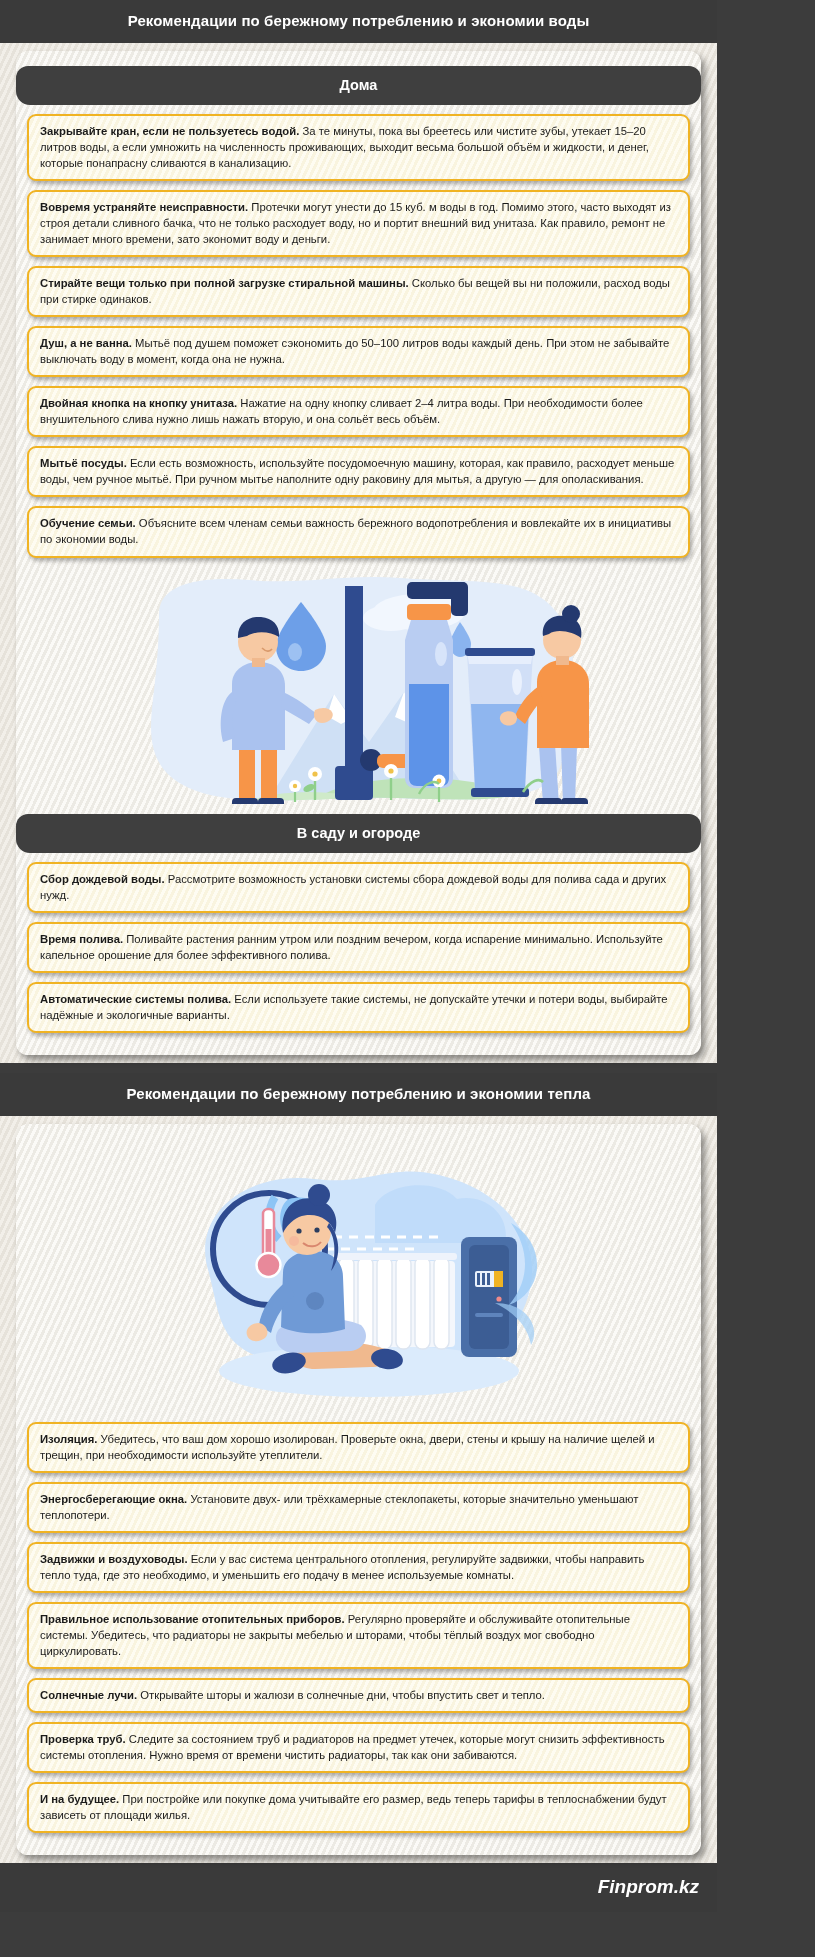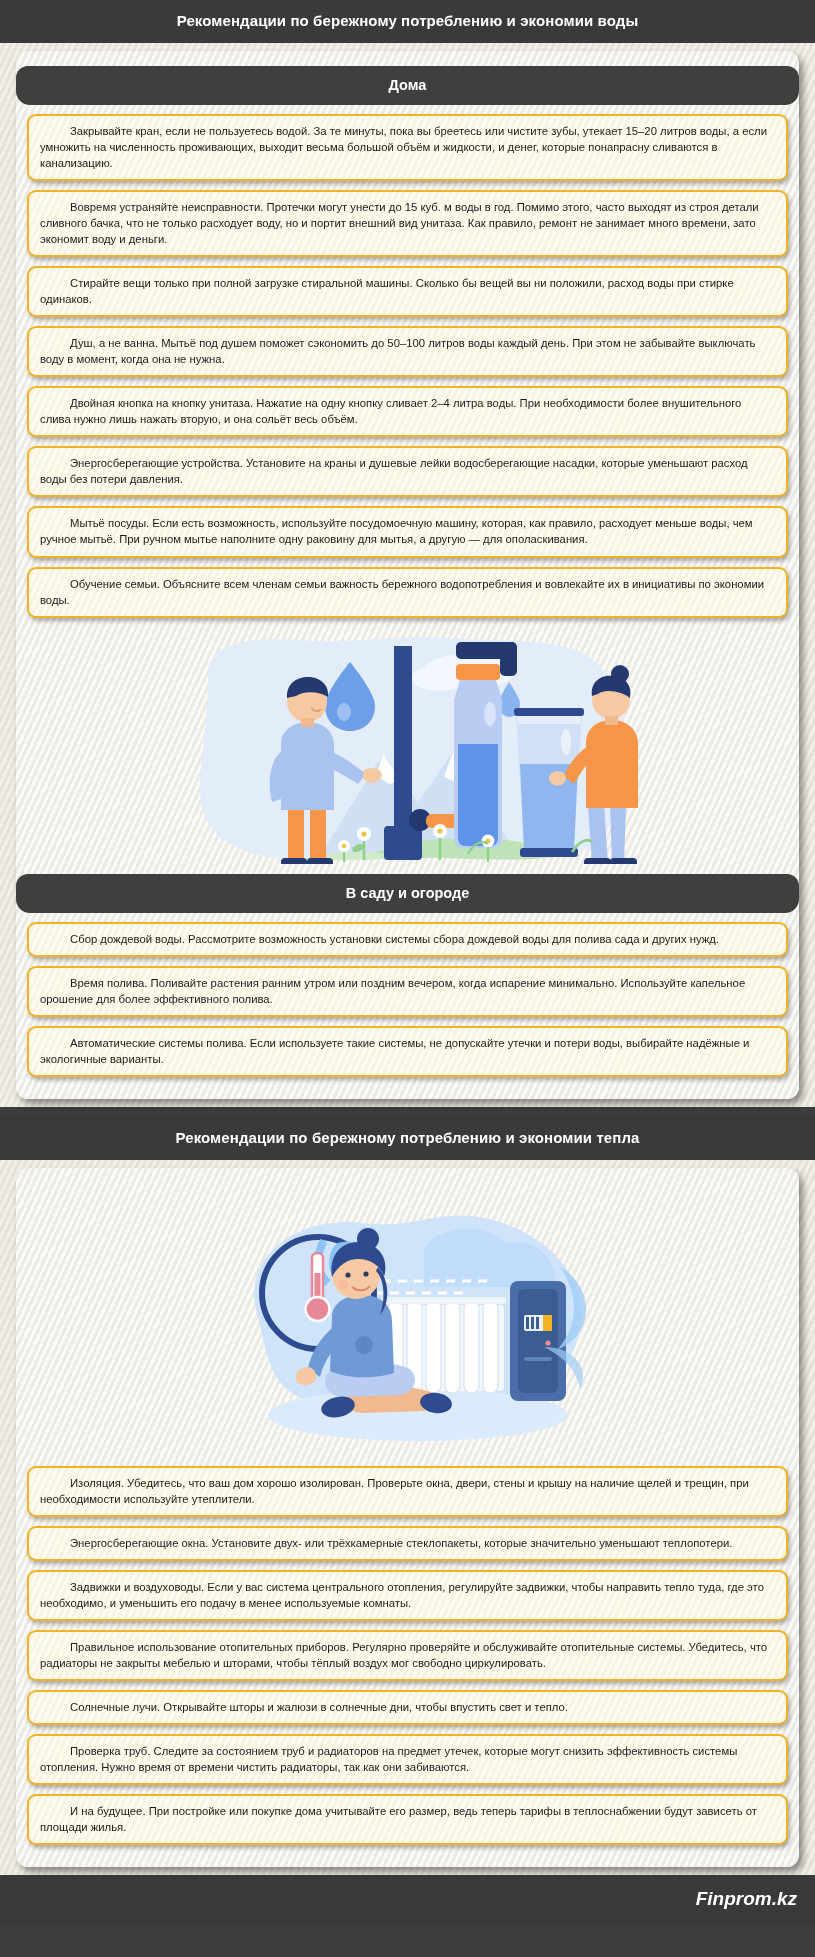--- a/index.html
+++ b/index.html
@@ -6,21 +6,21 @@
   html, body {
     margin: 0; padding: 0;
     background: #3c3c3c;
   }
   body {
     width: 815px;
     font-family: "Liberation Sans", "DejaVu Sans", sans-serif;
     color: #1c1c1c;
   }
   .page {
-    width: 815px;
+    width: 717px;
     position: relative;
     background:
       repeating-linear-gradient(115deg, #f2efe9 0px, #f2efe9 3px, #e6e2da 3px, #e6e2da 6px);
   }
 
   
   .banner {
     background: #3a3a3a;
     color: #ffffff;
     text-align: center;
@@ -63,21 +63,21 @@
     padding: 7px 11px 8px 11px;
     margin-bottom: 9px;
     font-size: 11.3px;
     line-height: 1.42;
     color: #1b1b1b;
     box-shadow: 2px 3px 4px rgba(0,0,0,.30);
     background-image:
       repeating-linear-gradient(115deg, rgba(255,255,255,.55) 0px, rgba(255,255,255,.55) 3px, rgba(0,0,0,.015) 3px, rgba(0,0,0,.015) 6px);
     background-color: #fdf8e3;
   }
-  .tip b { font-weight: normal; margin-left: 30px; }
+  .tip b { font-weight: bold; }
 
   
   .illus-wrap {
     display: flex;
     justify-content: center;
     align-items: center;
     padding: 4px 0 10px;
   }
   .illus-wrap svg { display: block; }
 
@@ -115,23 +115,20 @@
           <b>Вовремя устраняйте неисправности.</b><span> Протечки могут унести до 15 куб. м воды в год. Помимо этого, часто выходят из строя детали сливного бачка, что не только расходует воду, но и портит внешний вид унитаза. Как правило, ремонт не занимает много времени, зато экономит воду и деньги.</span>
         </div>
         <div class="tip">
           <b>Стирайте вещи только при полной загрузке стиральной машины.</b><span> Сколько бы вещей вы ни положили, расход воды при стирке одинаков.</span>
         </div>
         <div class="tip">
           <b>Душ, а не ванна.</b><span> Мытьё под душем поможет сэкономить до 50–100 литров воды каждый день. При этом не забывайте выключать воду в момент, когда она не нужна.</span>
         </div>
         <div class="tip">
           <b>Двойная кнопка на кнопку унитаза.</b><span> Нажатие на одну кнопку сливает 2–4 литра воды. При необходимости более внушительного слива нужно лишь нажать вторую, и она сольёт весь объём.</span>
-        </div>
-        <div class="tip">
-          <b>Энергосберегающие устройства.</b><span> Установите на краны и душевые лейки водосберегающие насадки, которые уменьшают расход воды без потери давления.</span>
         </div>
         <div class="tip">
           <b>Мытьё посуды.</b><span> Если есть возможность, используйте посудомоечную машину, которая, как правило, расходует меньше воды, чем ручное мытьё. При ручном мытье наполните одну раковину для мытья, а другую — для ополаскивания.</span>
         </div>
         <div class="tip">
           <b>Обучение семьи.</b><span> Объясните всем членам семьи важность бережного водопотребления и вовлекайте их в инициативы по экономии воды.</span>
         </div>
       </div>
 
       <div class="illus-wrap">

